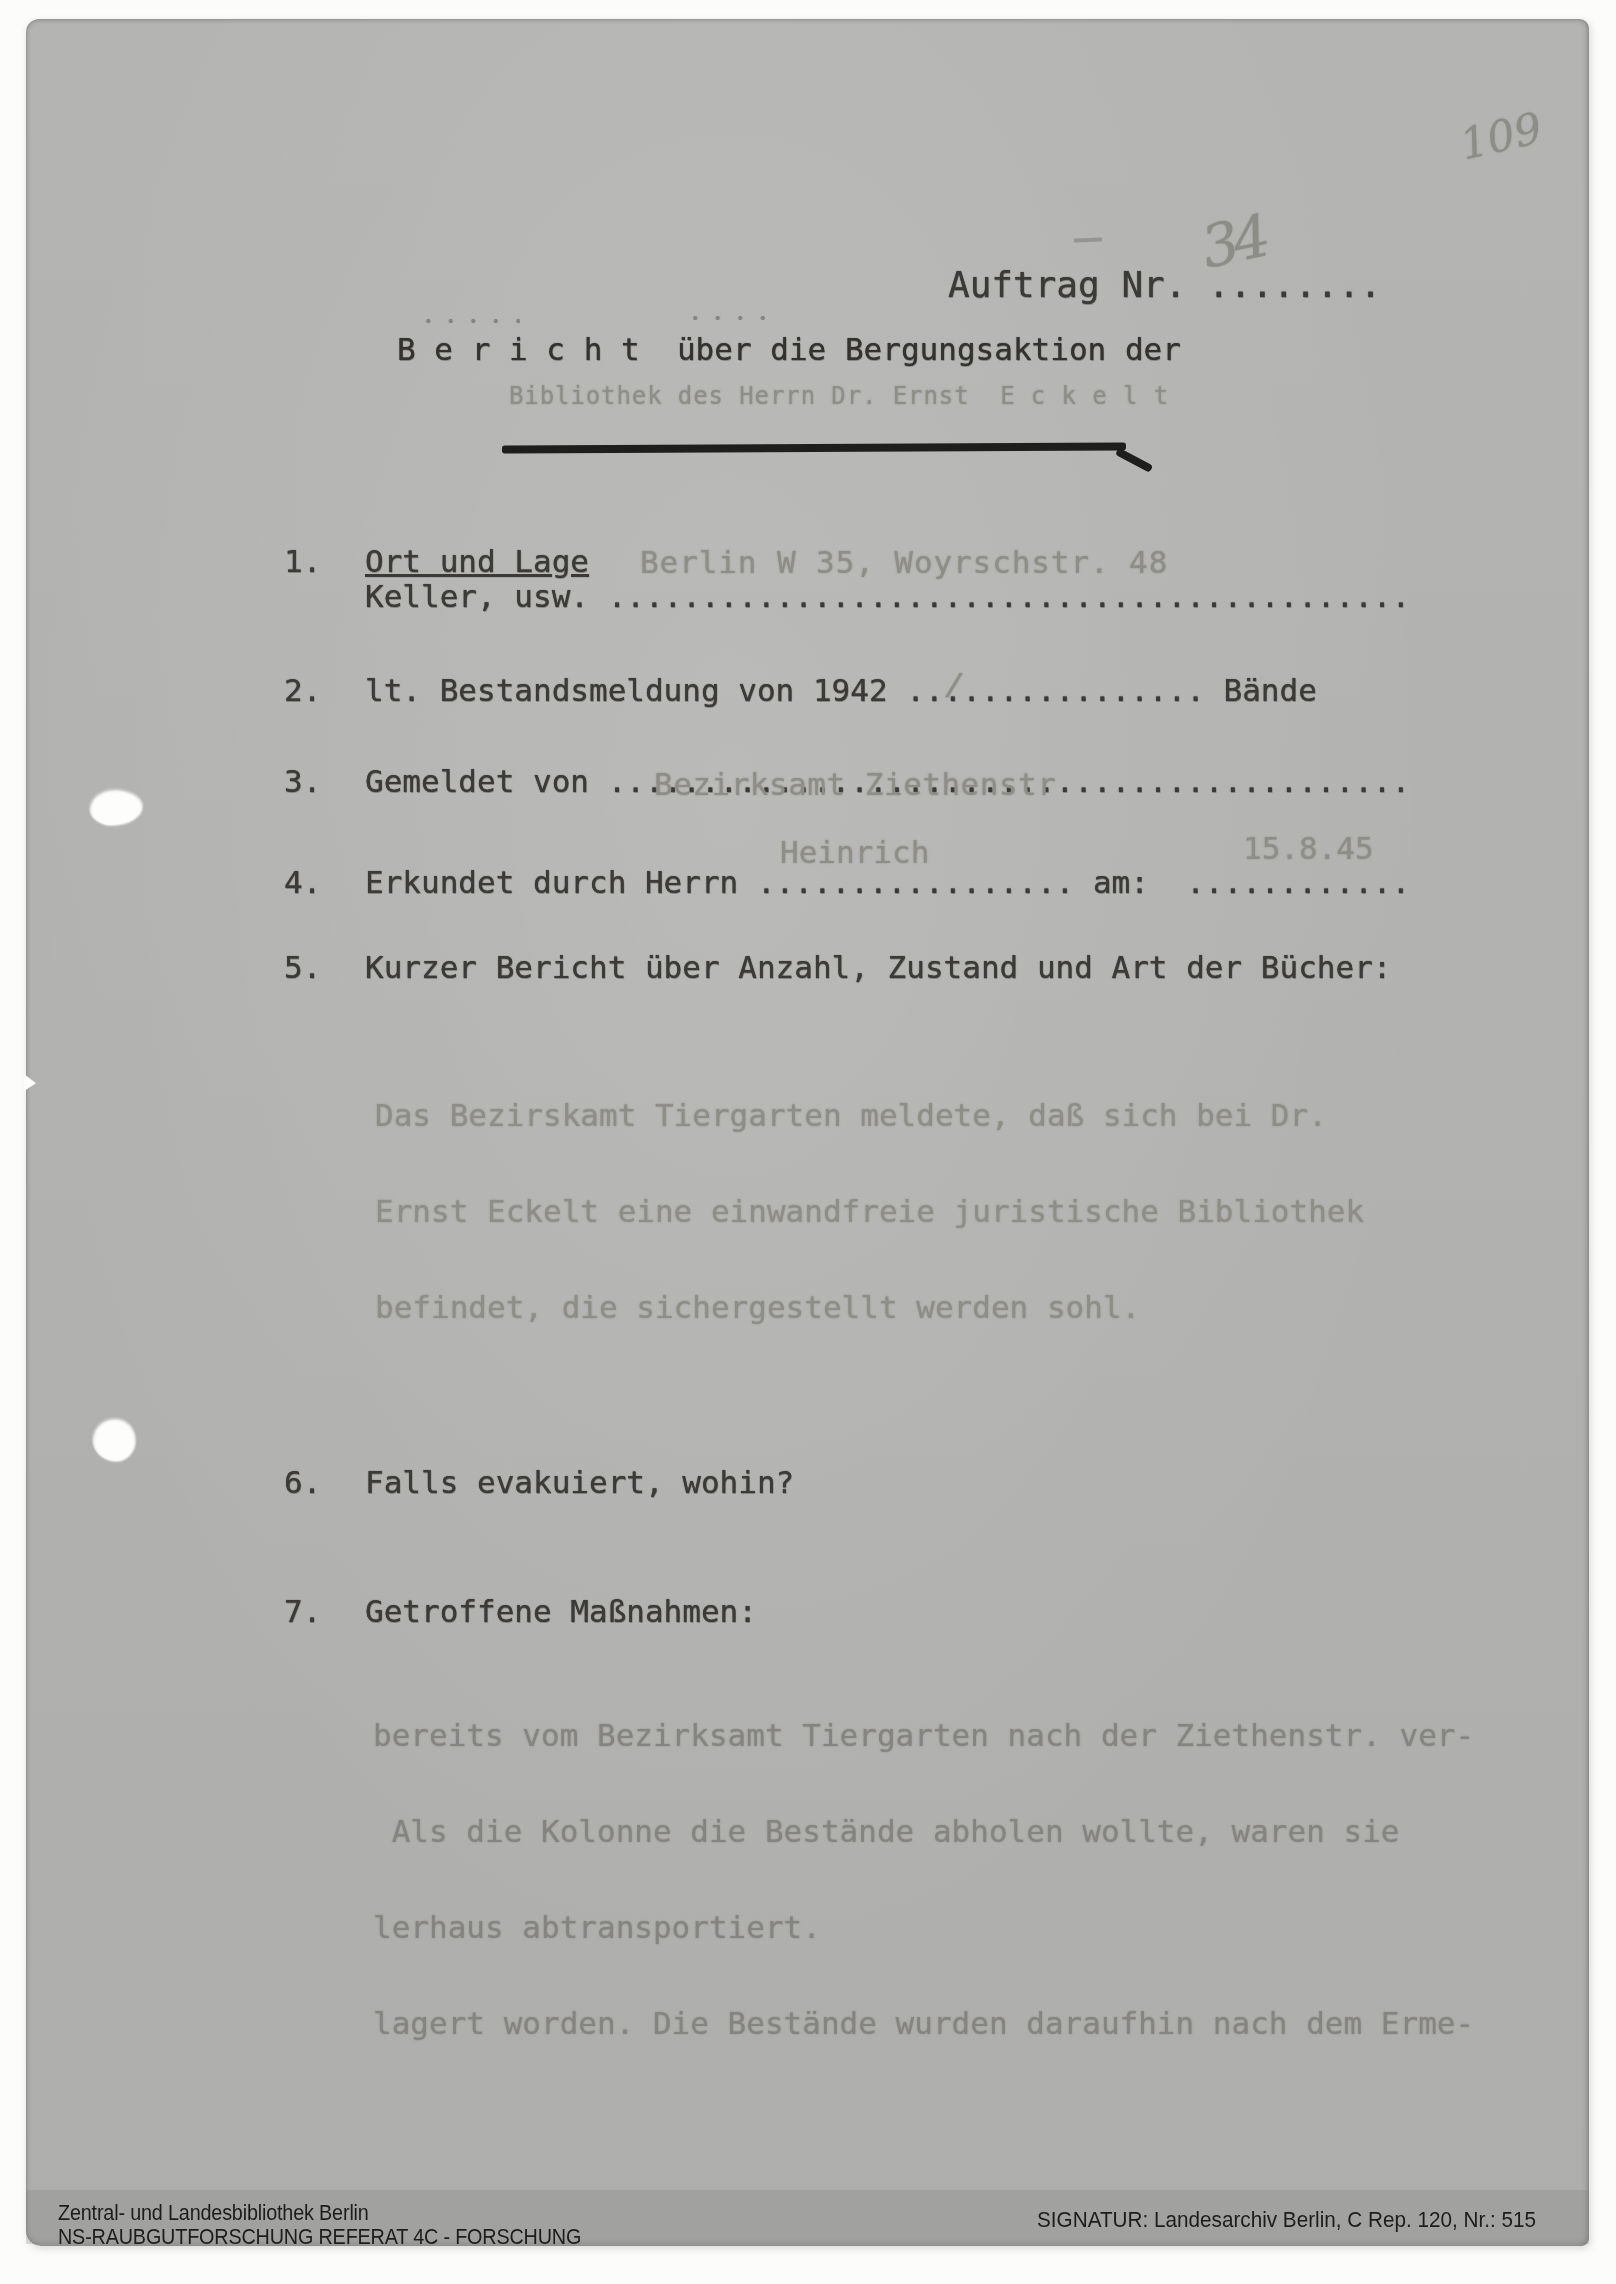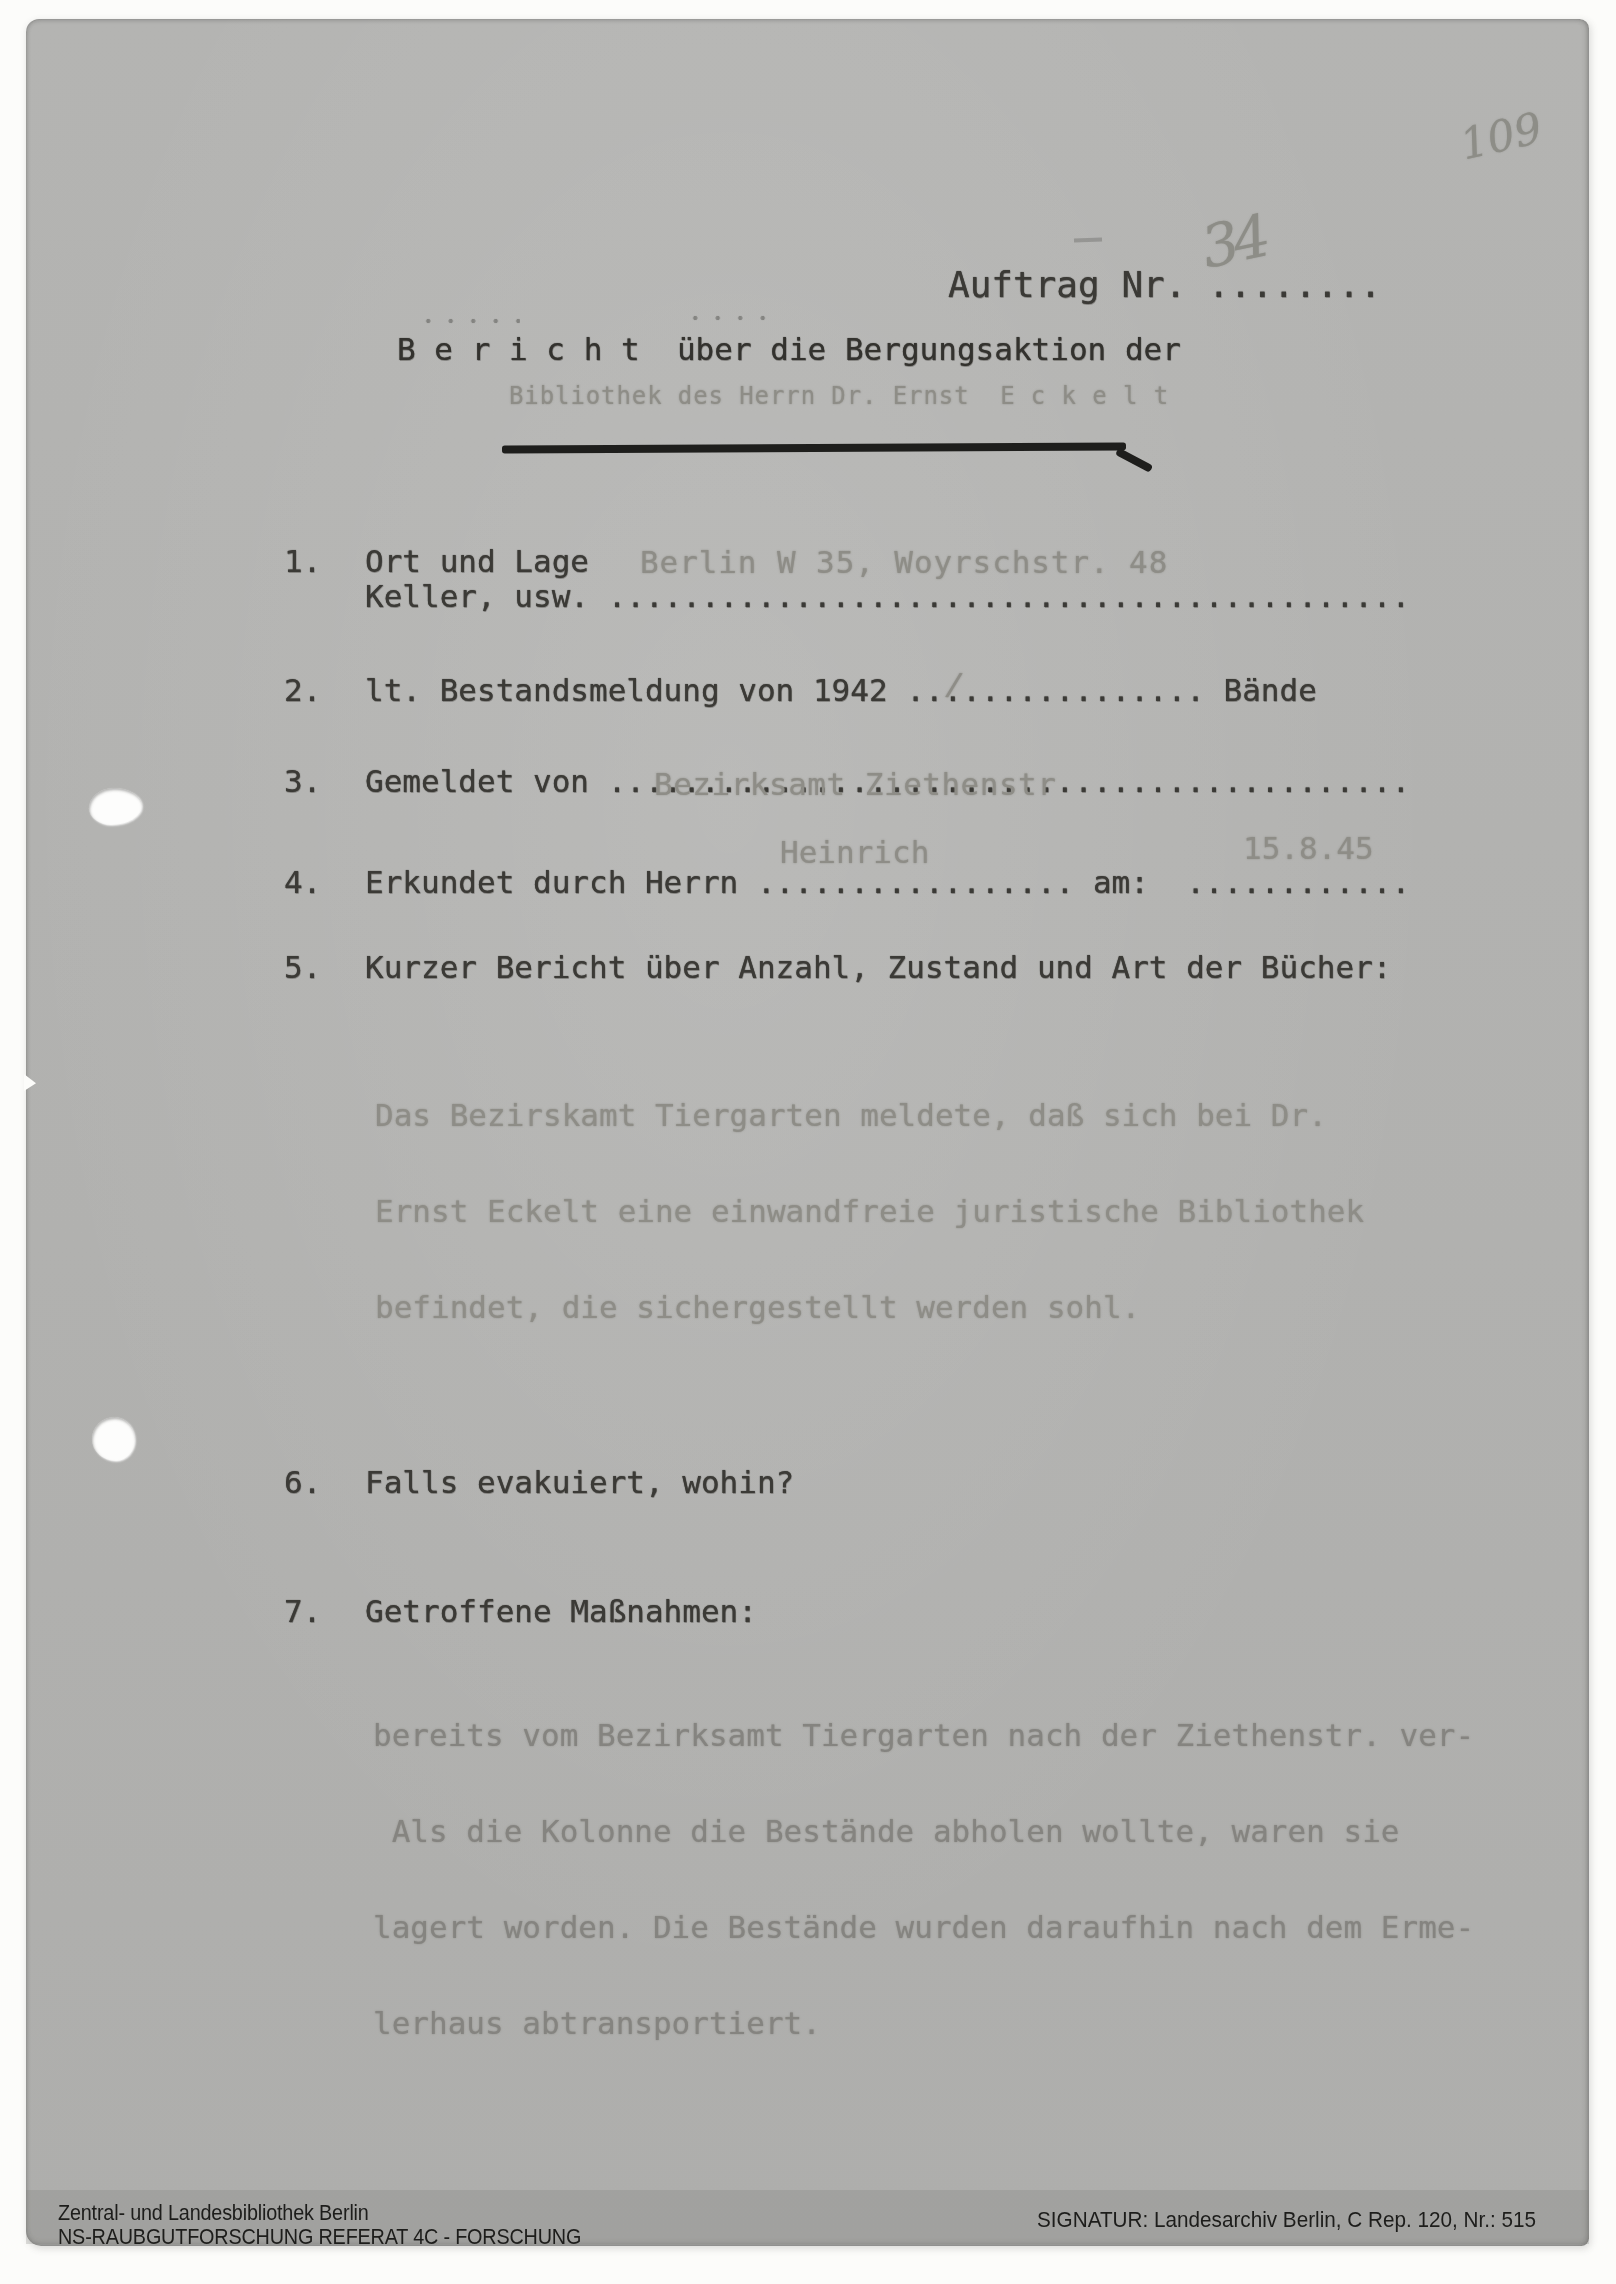--- a/index.html
+++ b/index.html
@@ -66,21 +66,21 @@
   <div class="pencil" style="left:1202px;top:208px;font-size:58px;letter-spacing:-5.6px;transform:rotate(-12deg);">34</div>
 
   <div class="ghostdots" style="left:417px;top:318px;width:103px;"></div>
   <div class="ghostdots" style="left:684px;top:315px;width:89px;"></div>
   <div class="tw ghost" style="left:509px;top:384px;font-size:24px;letter-spacing:0.9px;">Bibliothek des Herrn Dr. Ernst  E c k e l t</div>
   <div class="tw" style="left:397px;top:334px;color:#33322e;">B e r i c h t  über die Bergungsaktion der</div>
   <div class="rule" style="left:502px;top:444px;width:624px;height:8.4px;transform:rotate(-0.3deg);border-radius:2.8px;"></div>
   <div class="rule" style="left:1117px;top:447px;width:39px;height:7.5px;transform:rotate(28deg);transform-origin:left center;border-radius:3.7px;"></div>
 
   <div class="tw" style="left:284px;top:546px;">1.</div>
-  <div class="tw" style="left:365px;top:546px;">Ort und Lage</div>
+  <div class="tw" style="left:365px;top:546px;text-decoration:underline;">Ort und Lage</div>
   <div class="tw ghost" style="left:640px;top:547px;letter-spacing:0.9px;">Berlin W 35, Woyrschstr. 48</div>
   <div class="tw" style="left:365px;top:581px;">Keller, usw. ...........................................</div>
 
   <div class="tw" style="left:284px;top:675px;">2.</div>
   <div class="tw" style="left:365px;top:675px;">lt. Bestandsmeldung von 1942 ................ Bände</div>
   <div class="tw ghost" style="left:945px;top:669px;transform:rotate(6deg);">/</div>
 
   <div class="tw" style="left:284px;top:766px;">3.</div>
   <div class="tw" style="left:365px;top:766px;">Gemeldet von ...........................................</div>
   <div class="tw ghost" style="left:654px;top:769px;letter-spacing:0.5px;">Bezirksamt Ziethenstr</div>
@@ -99,22 +99,22 @@
   </div>
 
   <div class="tw" style="left:284px;top:1467px;">6.</div>
   <div class="tw" style="left:365px;top:1467px;">Falls evakuiert, wohin?</div>
 
   <div class="tw" style="left:284px;top:1596px;">7.</div>
   <div class="tw" style="left:365px;top:1596px;">Getroffene Maßnahmen:</div>
   <div class="para ghost tw" style="left:373px;top:1656px;color:#858480;">
     <div>bereits vom Bezirksamt Tiergarten nach der Ziethenstr. ver-</div>
     <div> Als die Kolonne die Bestände abholen wollte, waren sie</div>
+    <div>lerhaus abtransportiert.</div>
     <div>lagert worden. Die Bestände wurden daraufhin nach dem Erme-</div>
-    <div>lerhaus abtransportiert.</div>
   </div>
 
   <div class="foot footL" style="left:58px;top:2201px;">Zentral- und Landesbibliothek Berlin</div>
   <div class="foot footL" style="left:58px;top:2225px;">NS-RAUBGUTFORSCHUNG REFERAT 4C - FORSCHUNG</div>
   <div class="foot footR" style="left:843px;top:2208px;width:693px;">SIGNATUR: Landesarchiv Berlin, C Rep. 120, Nr.: 515</div>
 
 </div>
 
 
 </body></html>

